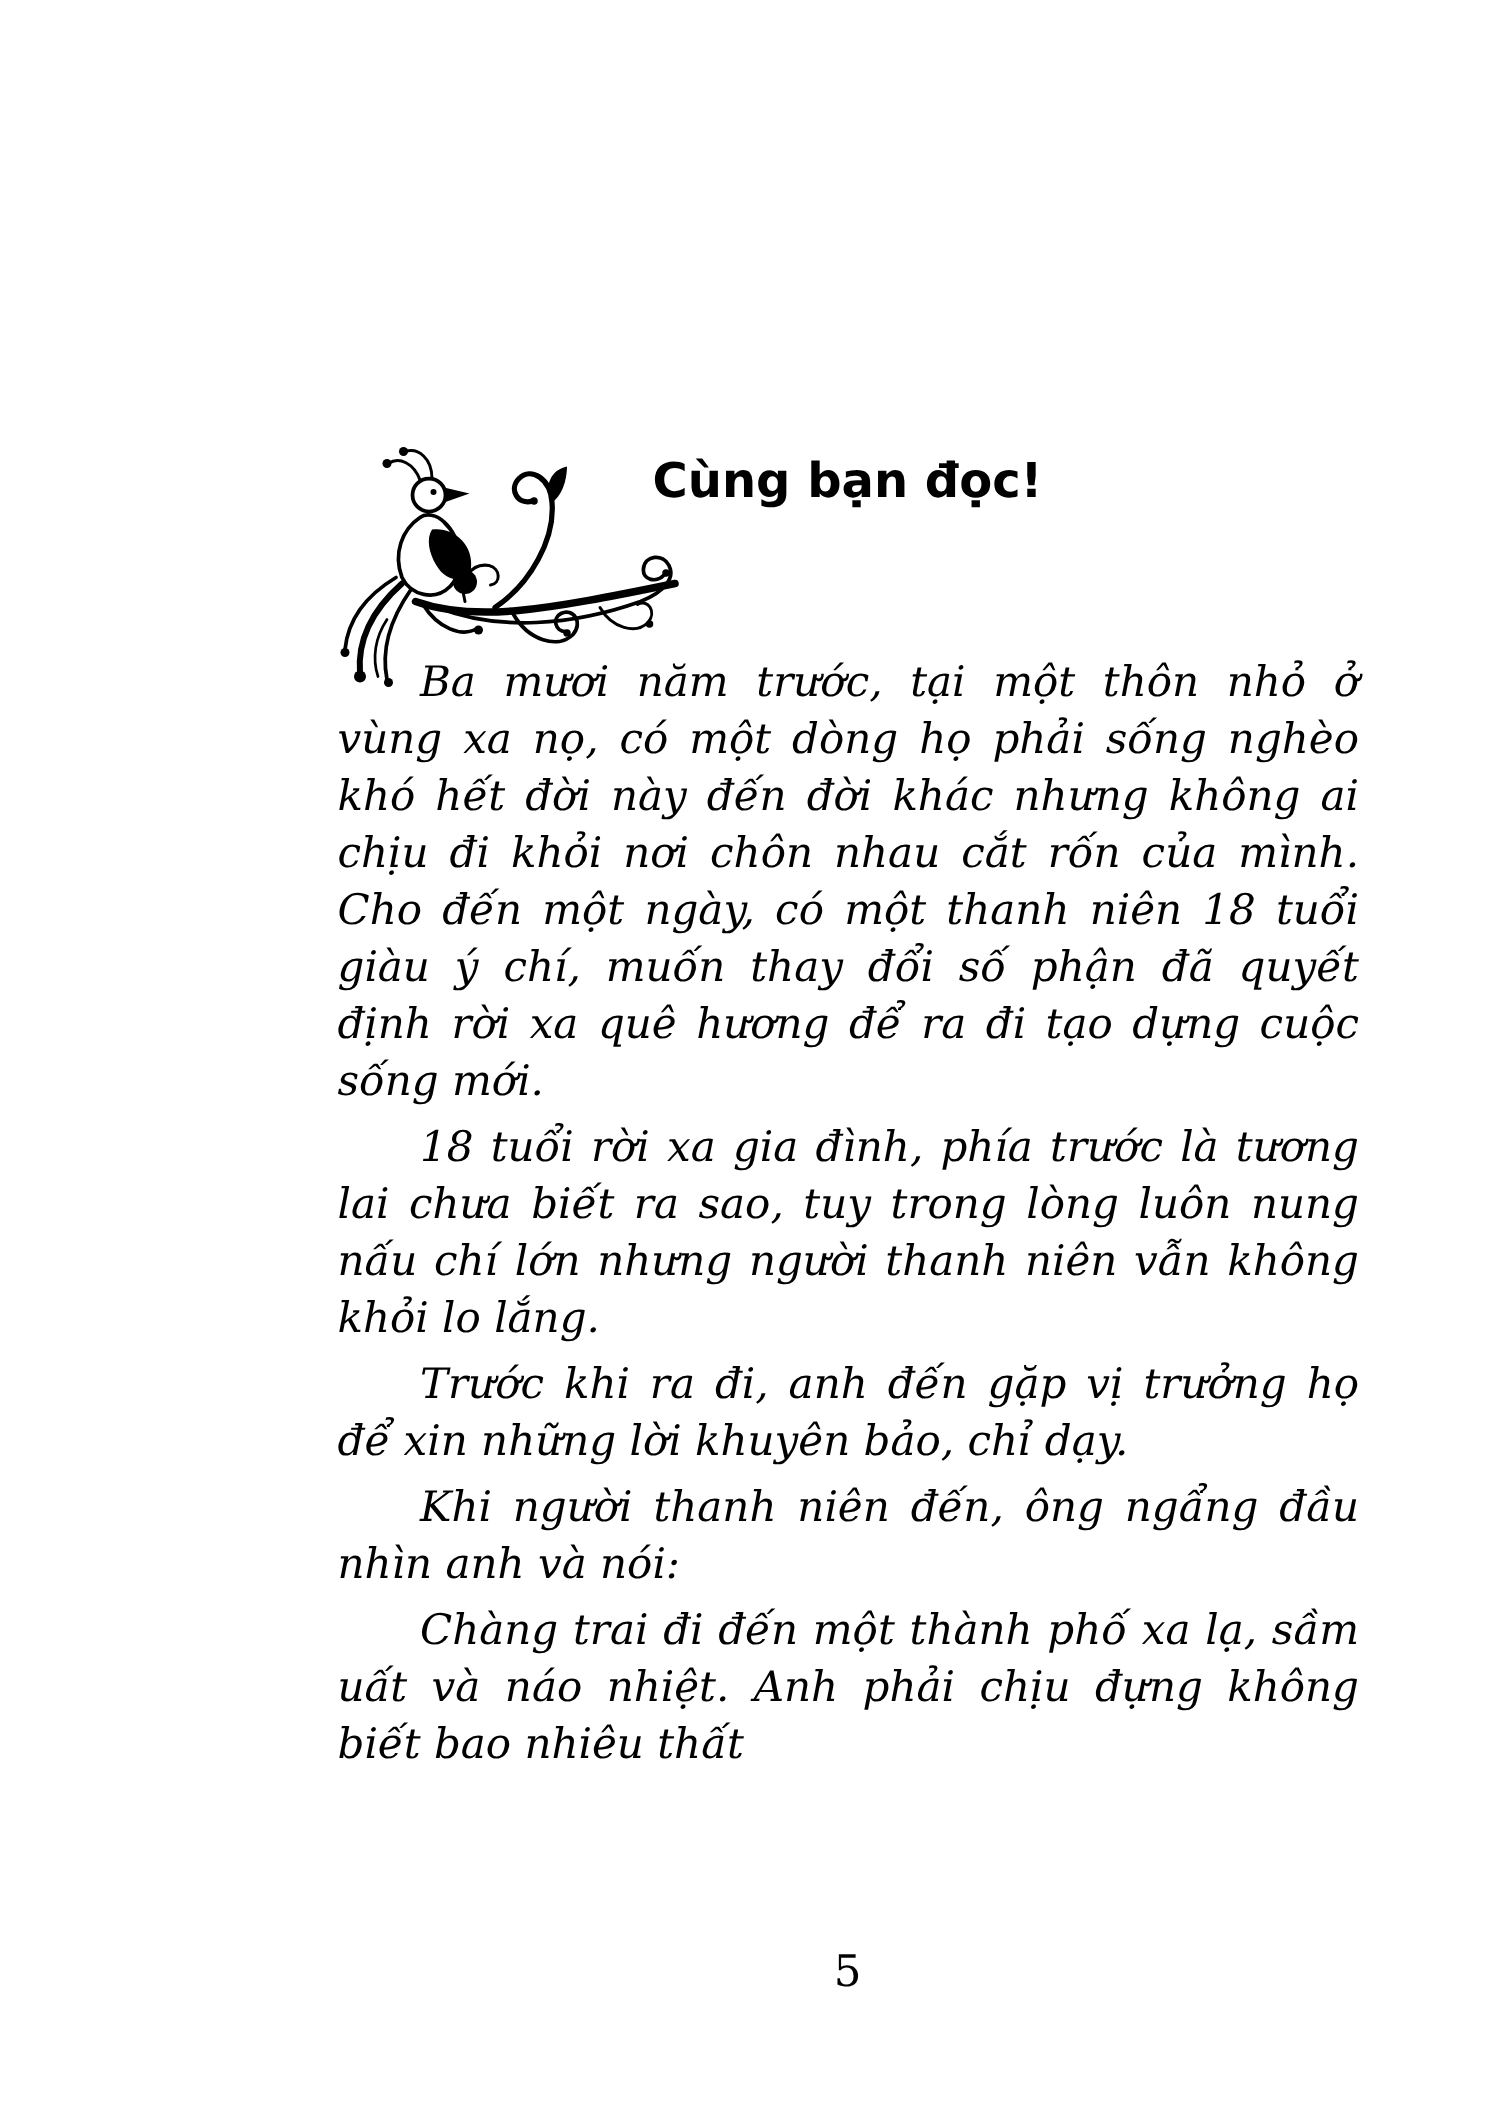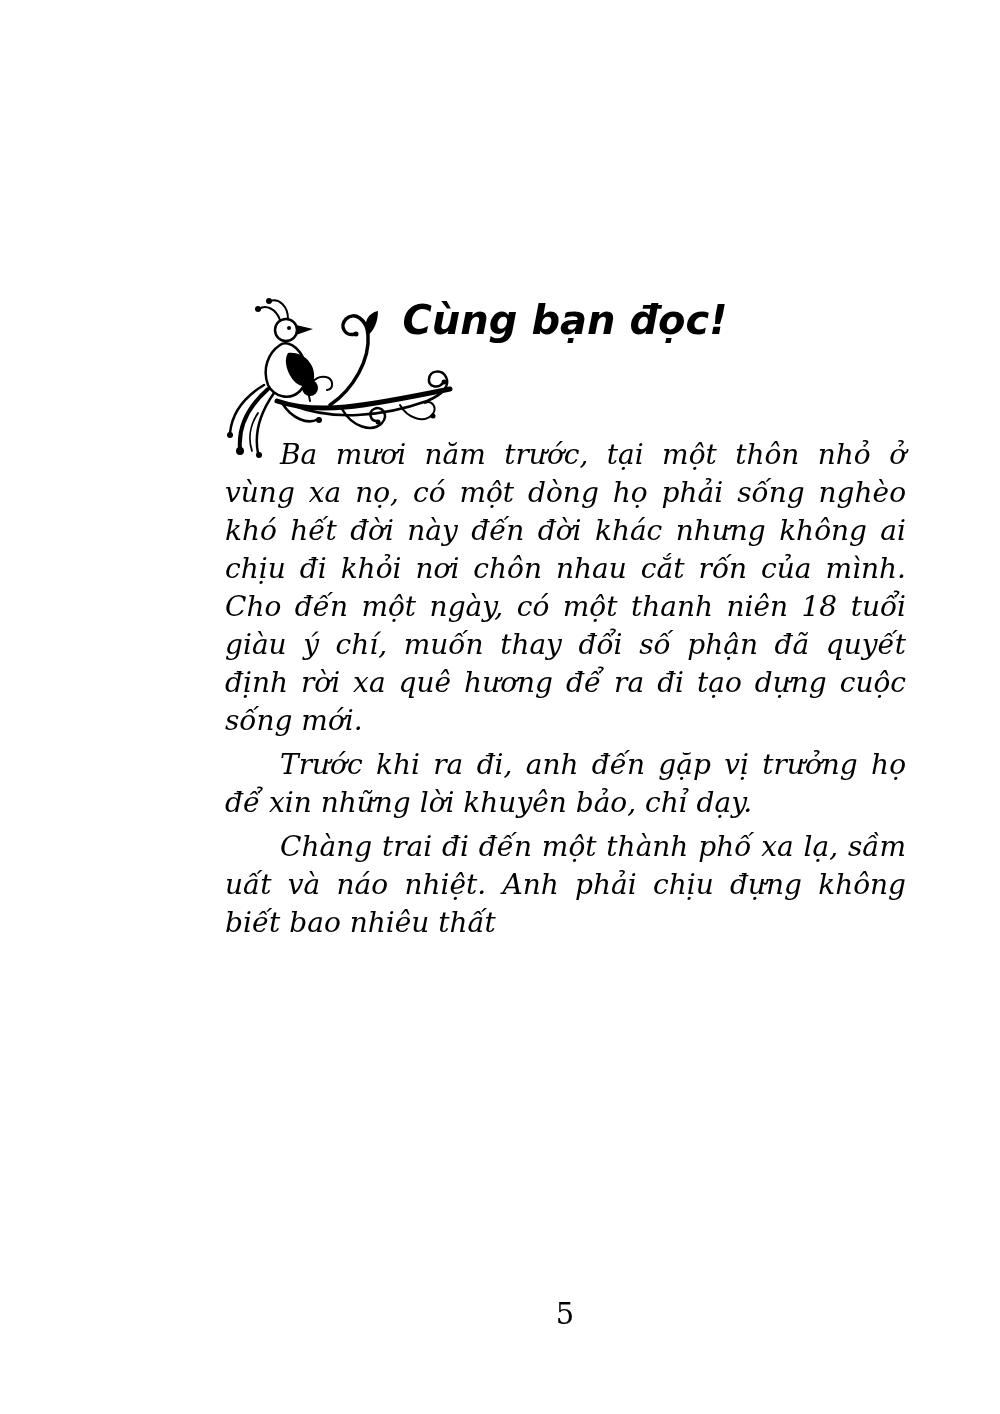--- a/index.html
+++ b/index.html
@@ -23,25 +23,24 @@
     height: 168px;
   }
   .title {
     position: absolute;
     left: 225px;
     top: 296px;
     width: 680px;
     text-align: center;
     font-family: "DejaVu Sans", "Liberation Sans", sans-serif;
     font-weight: bold;
-    font-size: 40px;
+    font-size: 32px;
     line-height: 48px;
     color: #000000;
     letter-spacing: 0px;
-    font-style: italic;
   }
   .body-text {
     position: absolute;
     left: 225px;
     top: 436px;
     width: 681px;
     font-family: "DejaVu Serif", "Liberation Serif", serif;
     font-style: italic;
     font-size: 28px;
     line-height: 38px;
@@ -118,19 +117,21 @@
       <circle cx="211" cy="123" r="2.5"></circle>
       <circle cx="222" cy="89" r="2.5"></circle>
       <circle cx="134" cy="41" r="2.5"></circle>
     </g>
   </svg>
 
   <div class="title">Cùng bạn đọc!</div>
 
   <div class="body-text">
     <p>Ba mươi năm trước, tại một thôn nhỏ ở vùng xa nọ, có một dòng họ phải sống nghèo khó hết đời này đến đời khác nhưng không ai chịu đi khỏi nơi chôn nhau cắt rốn của mình. Cho đến một ngày, có một thanh niên 18 tuổi giàu ý chí, muốn thay đổi số phận đã quyết định rời xa quê hương để ra đi tạo dựng cuộc sống mới.</p>
+    <p>18 tuổi rời xa gia đình, phía trước là tương lai chưa biết ra sao, tuy trong lòng luôn nung nấu chí lớn nhưng người thanh niên vẫn không khỏi lo lắng.</p>
     <p>Trước khi ra đi, anh đến gặp vị trưởng họ để xin những lời khuyên bảo, chỉ dạy.</p>
+    <p>Khi người thanh niên đến, ông ngẩng đầu nhìn anh và nói:</p>
     <p>Chàng trai đi đến một thành phố xa lạ, sầm uất và náo nhiệt. Anh phải chịu đựng không biết bao nhiêu thất</p>
   </div>
 
   <div class="page-number">5</div>
 
 </div>
 
 </body></html>

